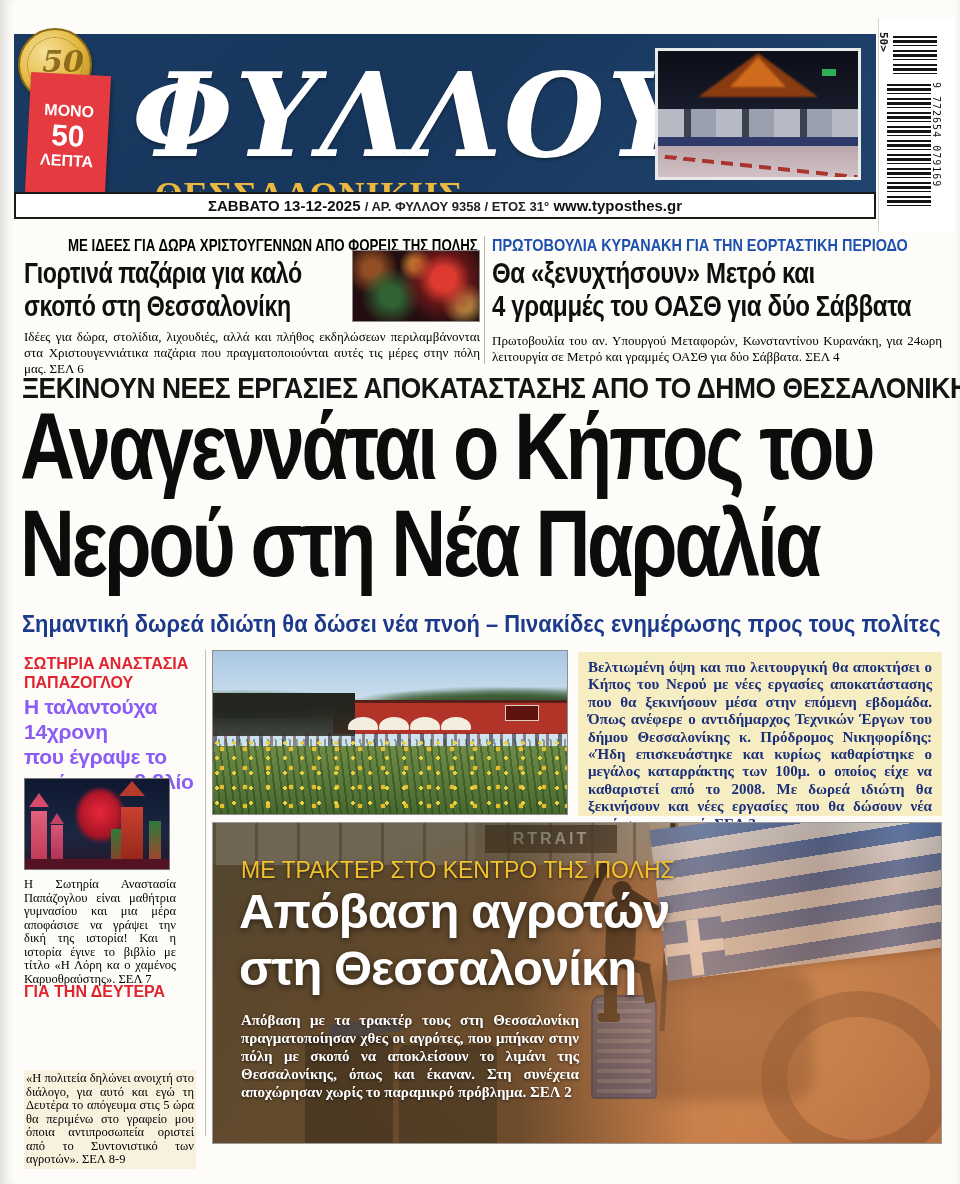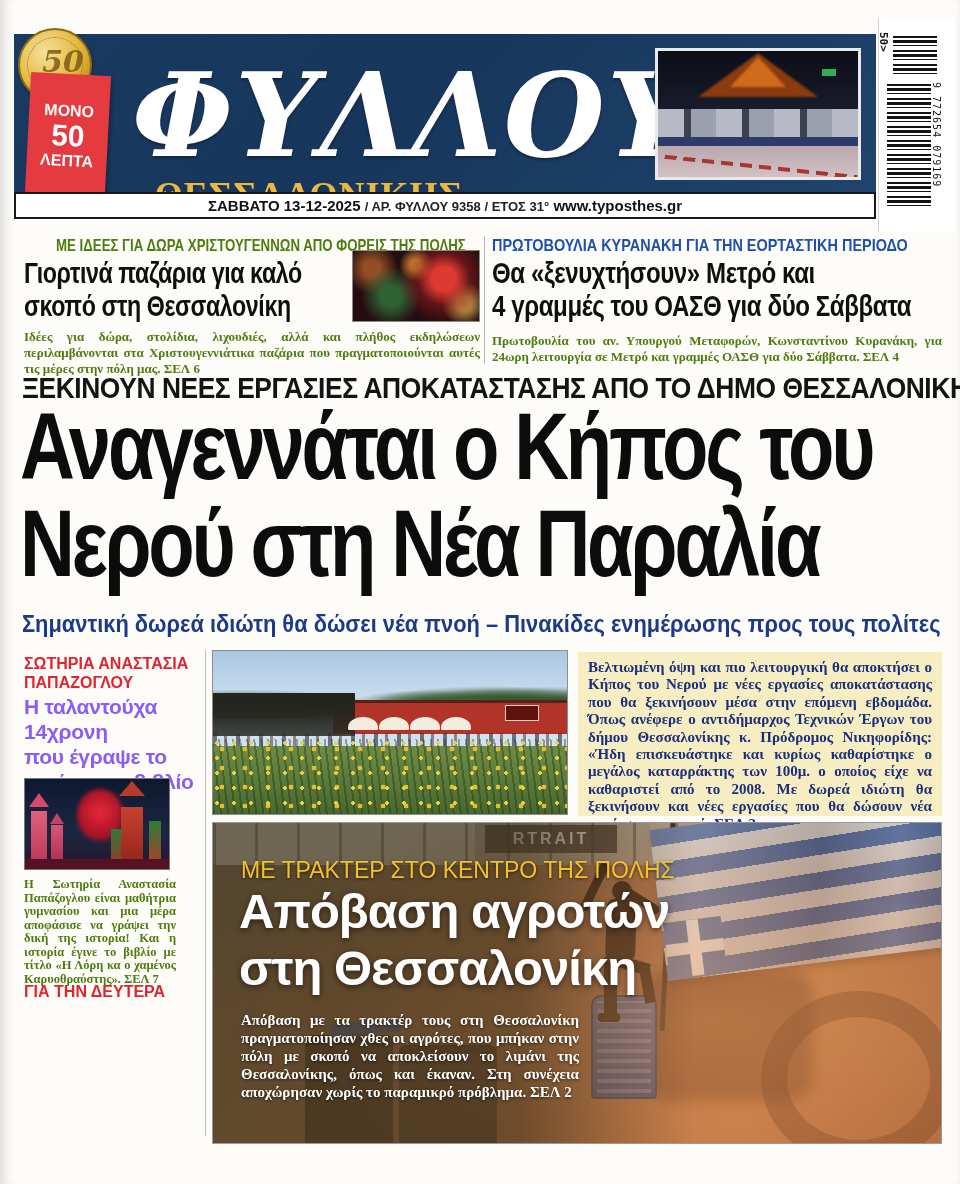--- a/index.html
+++ b/index.html
@@ -47,25 +47,25 @@
   #bcstrip{left:878px;top:18px;width:76px;height:214px;background:#fff;border-left:1px solid #d5d3cd;}
   .bars{position:absolute;background:repeating-linear-gradient(180deg,#141414 0 2px,#fff 2px 4px,#141414 4px 7px,#fff 7px 9px,#141414 9px 10px,#fff 10px 14px);}
   #bc-top{left:14px;top:18px;width:44px;height:38px;}
   #bc-main{left:8px;top:66px;width:44px;height:124px;}
   .bc-txt{position:absolute;writing-mode:vertical-rl;font-family:"DejaVu Sans Mono",monospace;color:#111;}
   #bc-t1{left:-2px;top:14px;font-size:11px;font-weight:bold;}
   #bc-t2{left:52px;top:64px;font-size:10px;letter-spacing:1px;}
 
   
   .kicker{font-weight:bold;font-size:17px;}
-  #tls-kicker{left:8px;top:236px;color:#4d7c0f;padding-left:48px;}
+  #tls-kicker{left:20px;top:236px;color:#000000;padding-left:48px;}
   #trs-kicker{left:492px;top:236px;color:#1d50ae;}
   .hl{color:#0f0f0f;font-weight:bold;font-size:29px;line-height:33px;letter-spacing:-.5px;}
   #tls-hl{left:24px;top:257px;} #trs-hl{left:492px;top:257px;}
-  .bodytxt{font-family:"Liberation Serif",serif;font-weight:bold;color:#4d7c0f;text-align:justify;}
+  .bodytxt{font-family:"Liberation Serif",serif;font-weight:normal;color:#000000;text-align:justify;}
   #tls-body{left:24px;top:329px;width:456px;font-size:13px;line-height:16px;}
   #trs-body{left:492px;top:333px;width:450px;font-size:13px;line-height:16px;}
   #tls-photo{left:352px;top:250px;width:128px;height:72px;border:1px solid #8a8a8a;box-sizing:border-box;background:#230d10;overflow:hidden;}
   #tls-photo .glow{position:absolute;inset:0;background:
       radial-gradient(circle at 72% 40%, rgba(231,60,50,.95) 0 12%, rgba(160,30,30,.5) 26%, transparent 45%),
       radial-gradient(circle at 30% 65%, rgba(50,120,60,.8) 0 10%, transparent 30%),
       radial-gradient(circle at 50% 20%, rgba(240,170,60,.8) 0 6%, transparent 20%),
       radial-gradient(circle at 15% 25%, rgba(220,120,50,.6) 0 7%, transparent 22%),
       radial-gradient(circle at 88% 75%, rgba(240,200,90,.7) 0 6%, transparent 18%);}
   #topdiv{left:484px;top:236px;width:1px;height:128px;background:#b9b9b9;}
@@ -258,20 +258,21 @@
     <div class="bush"></div>
     <div class="tower" style="right:26px;width:22px;height:62px;background:linear-gradient(180deg,#c8402f,#8e2418);"></div>
     <div class="spire" style="right:24px;top:2px;border-left:13px solid transparent;border-right:13px solid transparent;border-bottom:15px solid #b83a2a;"></div>
     <div class="tower" style="right:8px;width:12px;height:48px;background:linear-gradient(180deg,#2f7a3a,#b83a2a);"></div>
     <div class="tower" style="right:48px;width:10px;height:40px;background:linear-gradient(180deg,#2f7a3a,#a33224);"></div>
     <div class="grd"></div>
   </div>
   <div id="s1-body" class="abs bodytxt">Η Σωτηρία Αναστασία Παπάζογλου είναι μαθήτρια γυμνασίου και μια μέρα αποφάσισε να γράψει την δική της ιστορία! Και η ιστορία έγινε το βιβλίο με τίτλο «Η Λόρη κα ο χαμένος Καρυοθραύστης». ΣΕΛ 7</div>
 
   <div id="s2-kicker" class="abs skick">ΓΙΑ ΤΗΝ ΔΕΥΤΕΡΑ</div>
+  <div id="s2-body" class="abs bodytxt">«Η πολιτεία δηλώνει ανοιχτή στο διάλογο, για αυτό και εγώ τη Δευτέρα το απόγευμα στις 5 ώρα θα περιμένω στο γραφείο μου όποια αντιπροσωπεία οριστεί από το Συντονιστικό των αγροτών». ΣΕΛ 8-9</div>
 
   <div id="middiv" class="abs"></div>
 
   <div id="garden" class="abs">
     <div class="sky"></div>
     <div class="trees"></div>
     <div class="bldg"></div>
     <div class="bwin"></div>
     <div class="perg"></div>
     <div class="umbs">

